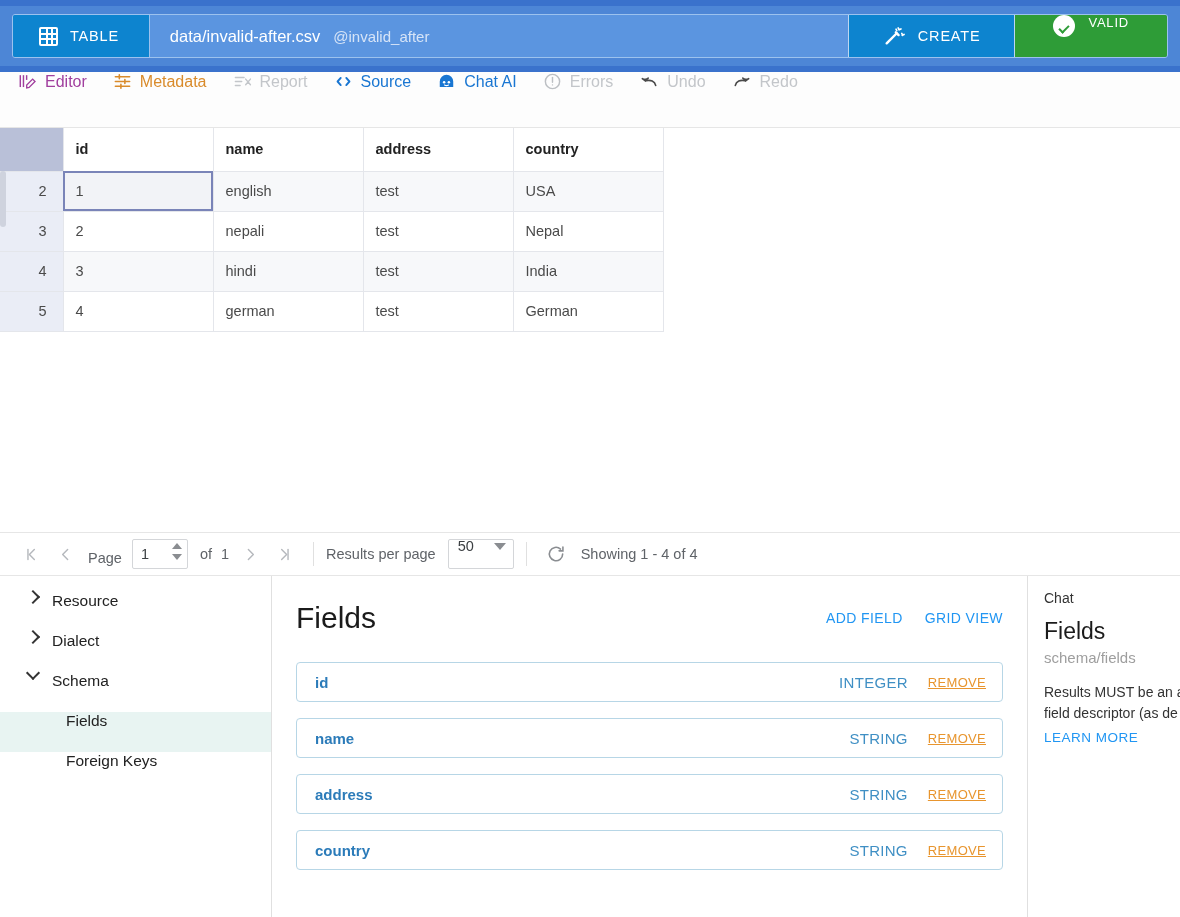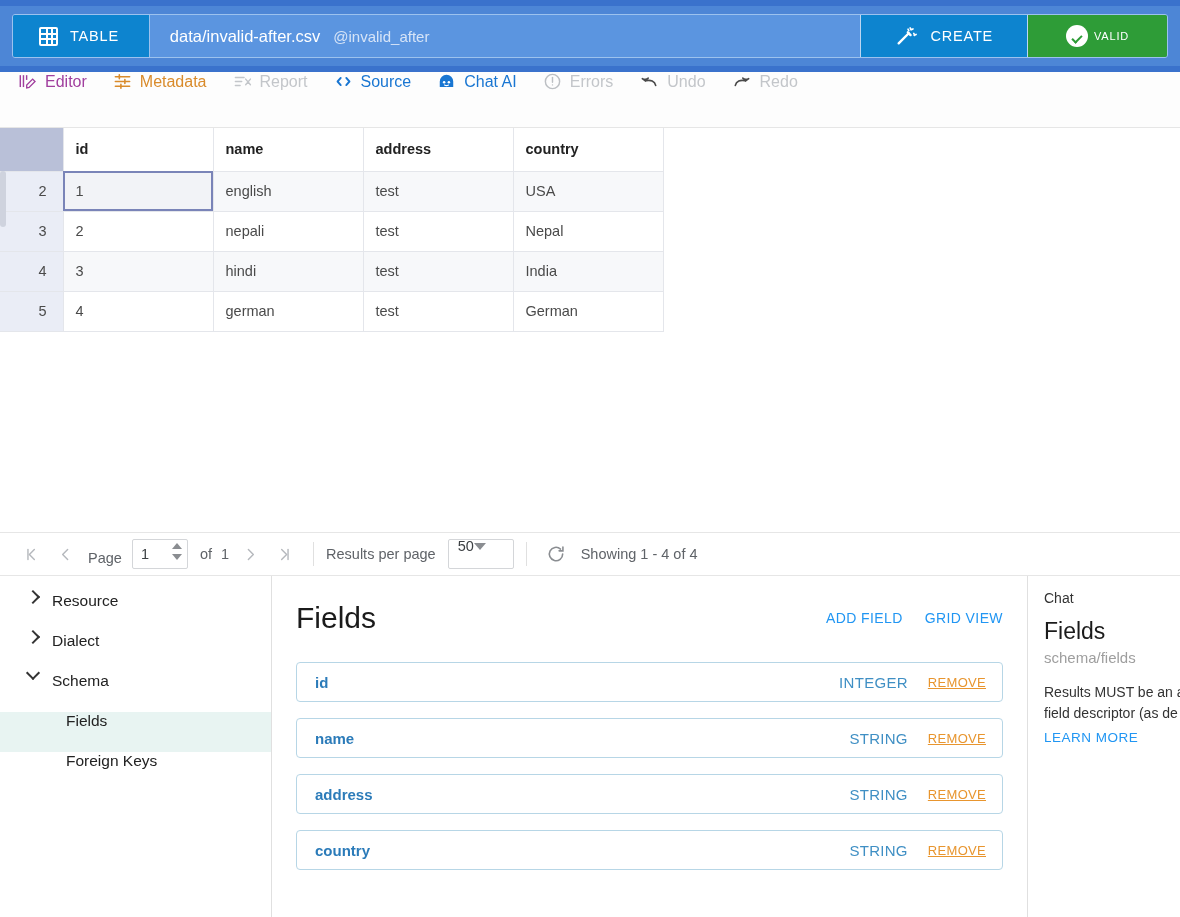--- a/index.html
+++ b/index.html
@@ -77,24 +77,23 @@
     padding: 0 34px;
     font-size: 14.5px;
     letter-spacing: .8px;
     border-left: 1px solid #bcd6f2;
     cursor: pointer;
   }
   .btn-valid {
     background: #2e9c37;
     color: #ffffff;
     display: flex;
-    align-items: center;
-    gap: 6px;
+    gap: 13px;
     padding: 0 38px;
-    font-size: 11px;
+    font-size: 13px;
     letter-spacing: .8px;
     border-left: 1px solid #bcd6f2;
     cursor: pointer;
   }
   .check-icon {
     width: 22px; height: 22px; border-radius: 50%;
     background: #ffffff; position: relative; flex:0 0 auto;
   }
   .check-icon::after {
     content:""; position:absolute;
@@ -188,21 +187,21 @@
   .spin { position:absolute; right:5px; top:3px; display:flex; flex-direction:column; gap:5px; }
   .spin i { width:0;height:0;border-left:5px solid transparent;border-right:5px solid transparent; }
   .spin i.up { border-bottom:6px solid #8a8d91; }
   .spin i.dn { border-top:6px solid #8a8d91; }
   .pg-of { margin: 0 9px 0 12px; }
   .pg-total { margin-right: 4px; }
   .vdiv { width:1px; height:24px; background:#e0e0e0; margin: 0 12px; }
   .rpp-label { margin-right: 12px; }
   .rpp-sel {
     width: 66px; height: 30px; border:1px solid #d4d6d9; border-radius:2px;
-    display:flex; align-items:center; 
+    display:flex; align-items:center; justify-content:space-between;
     padding: 0 7px 16px 9px; background:#fff; cursor:pointer;
   }
   .rpp-sel span { font-size:14.5px; color:#3c4043; }
   .caret { width:0;height:0;border-left:6px solid transparent;border-right:6px solid transparent;border-top:7px solid #8a8d91; }
   .showing { color:#5f6368; }
 
   
   .bottom { display:flex; height: 344px; background:#ffffff; }
   .tree {
     width: 272px; flex:0 0 272px;

